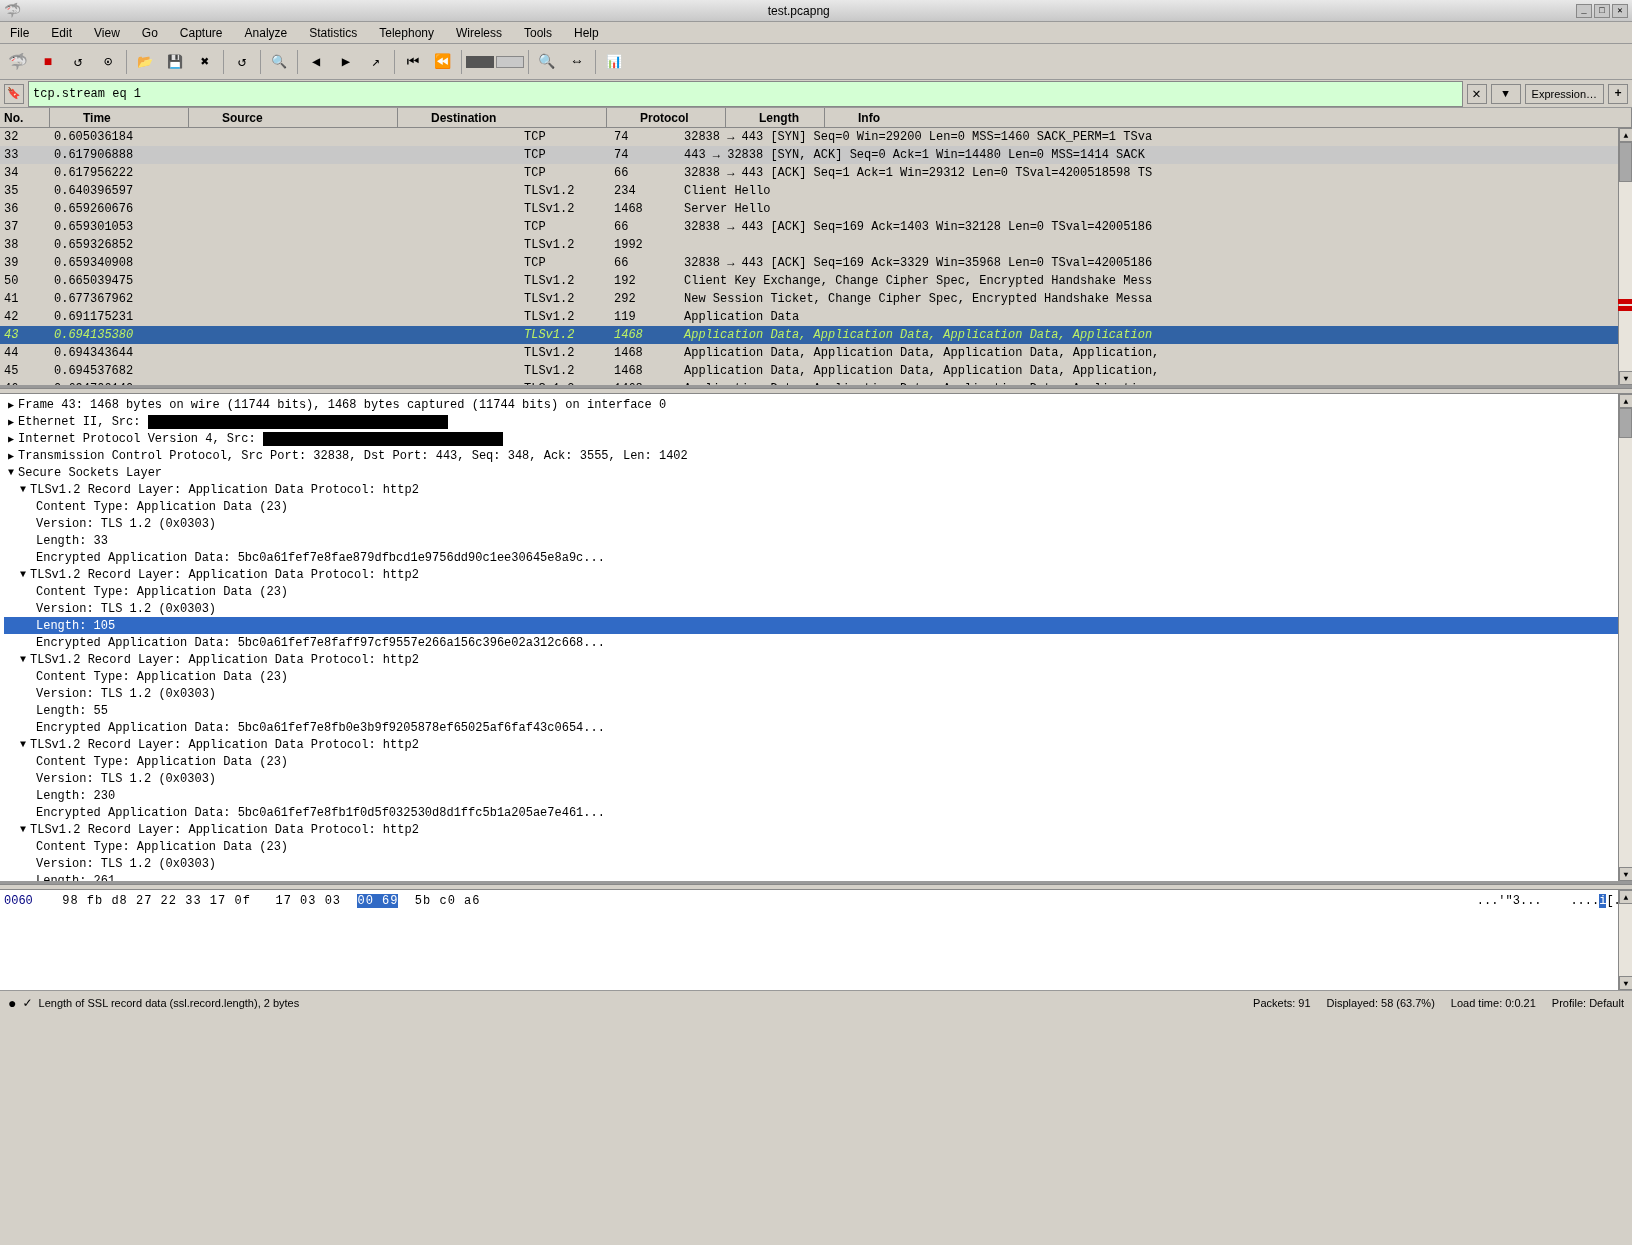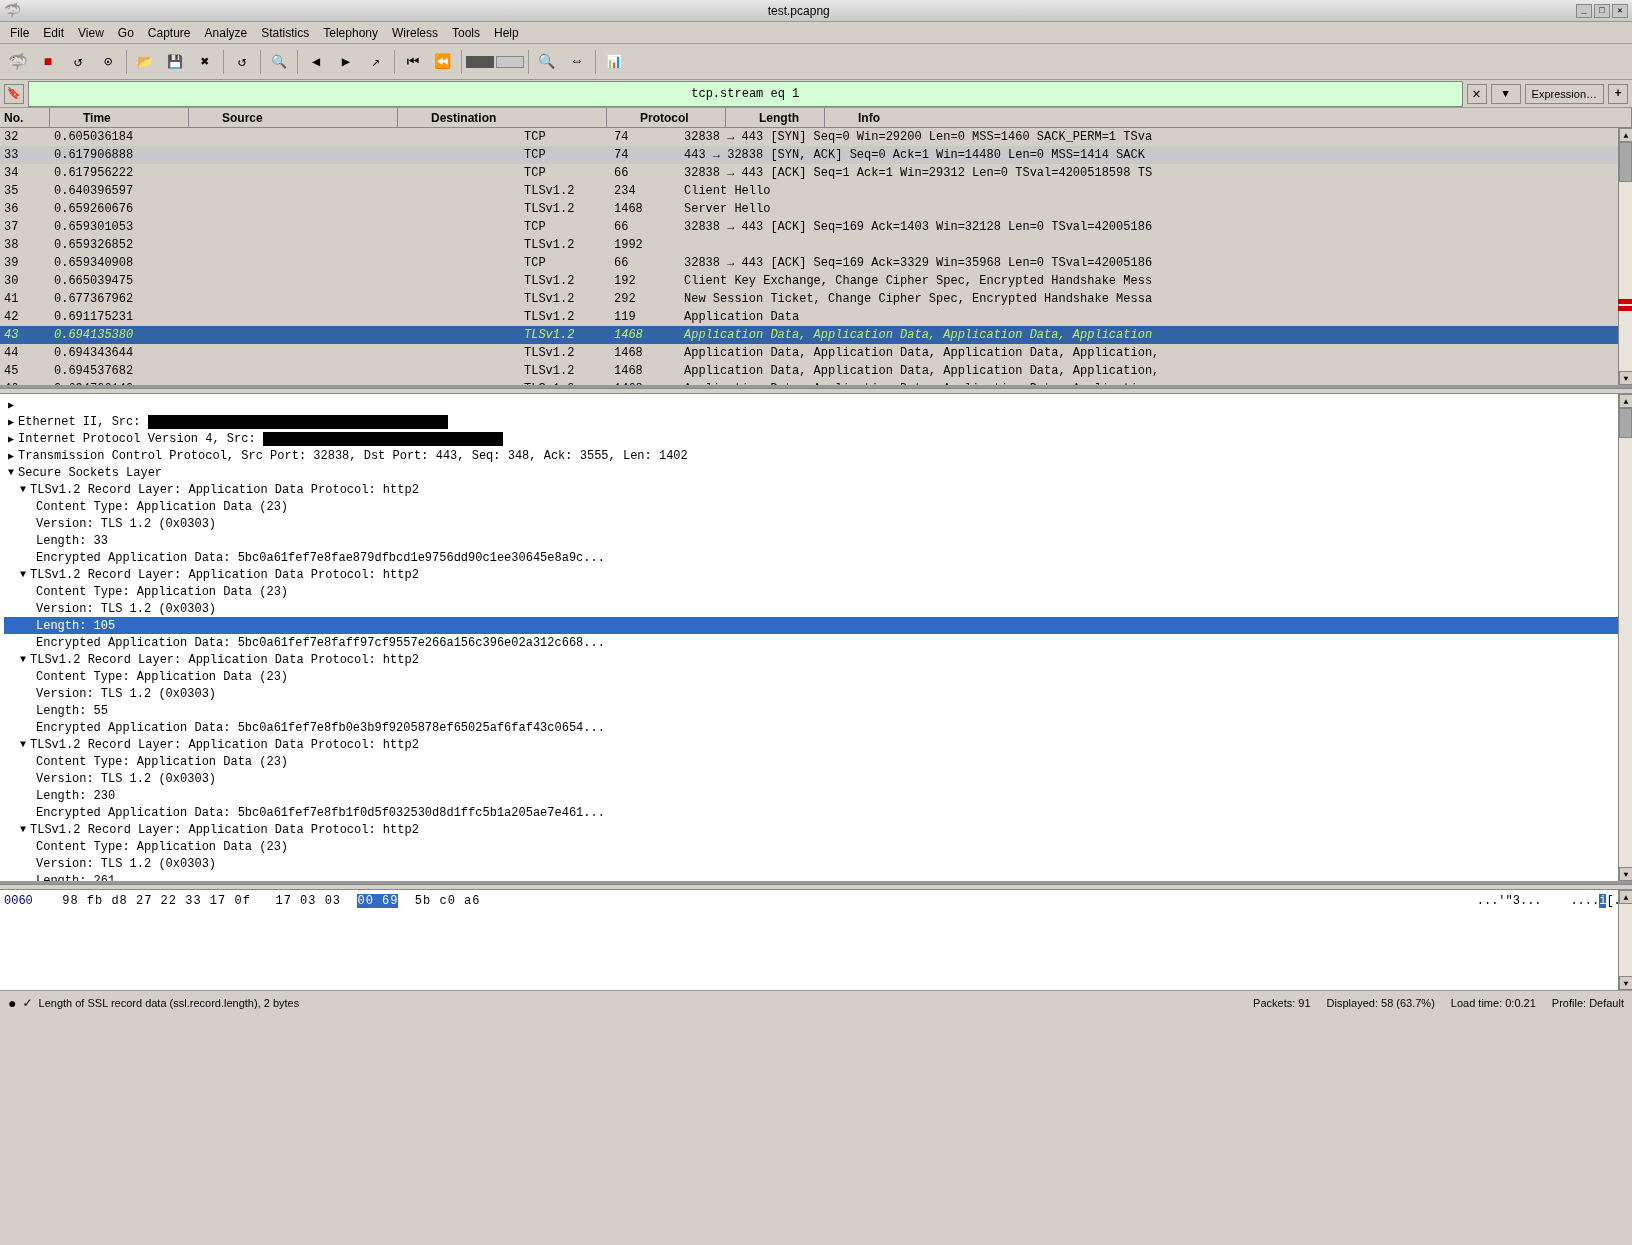--- a/index.html
+++ b/index.html
@@ -39,21 +39,21 @@
       cursor: pointer;
     }
 
     
     #menu-bar {
       background: #d4d0c8;
       height: 22px;
       display: flex;
       align-items: center;
       padding: 0 4px;
-      gap: 2px;
+      gap: 10px;
       border-bottom: 1px solid #999;
       font-family: Arial, sans-serif;
       font-size: 12px;
     }
     .menu-item {
       padding: 2px 6px;
       cursor: pointer;
     }
 
     
@@ -95,21 +95,20 @@
       border-bottom: 1px solid #999;
     }
     #filter-input {
       flex: 1;
       height: 20px;
       background: #d4ffd4;
       border: 1px solid #888;
       padding: 12px 4px;
       font-family: 'Courier New', monospace;
       font-size: 12px;
-      text-align: center;
     }
     .filter-btn {
       width: 20px;
       height: 20px;
       background: #d4d0c8;
       border: 1px solid #888;
       display: flex;
       align-items: center;
       justify-content: center;
       cursor: pointer;
@@ -427,21 +426,21 @@
       <div class="pkt-row">
         <div>39</div>
         <div>0.659340908</div>
         <div></div>
         <div></div>
         <div>TCP</div>
         <div>66</div>
         <div>32838 → 443 [ACK] Seq=169 Ack=3329 Win=35968 Len=0 TSval=42005186</div>
       </div>
       <div class="pkt-row">
-        <div>30</div>
+        <div>50</div>
         <div>0.665039475</div>
         <div></div>
         <div></div>
         <div>TLSv1.2</div>
         <div>192</div>
         <div>Client Key Exchange, Change Cipher Spec, Encrypted Handshake Mess</div>
       </div>
       <div class="pkt-row">
         <div>41</div>
         <div>0.677367962</div>
@@ -512,20 +511,21 @@
   </div>
 </div>
 
 <div class="hpane-sep"></div>
 
 <div id="packet-detail" style="height:490px;overflow:hidden;position:relative;background:white;">
   <div class="detail-scroll">
 
     <div class="detail-row">
       <span class="tree-icon">▶</span>
+      <span>Frame 43: 1468 bytes on wire (11744 bits), 1468 bytes captured (11744 bits) on interface 0</span>
     </div>
 
     <div class="detail-row">
       <span class="tree-icon">▶</span>
       <span>Ethernet II, Src: <span style="background:#000;color:#000;display:inline-block;width:300px;">&nbsp;&nbsp;&nbsp;&nbsp;&nbsp;&nbsp;&nbsp;&nbsp;&nbsp;&nbsp;&nbsp;&nbsp;&nbsp;&nbsp;&nbsp;&nbsp;&nbsp;&nbsp;&nbsp;&nbsp;&nbsp;</span></span>
     </div>
 
     <div class="detail-row">
       <span class="tree-icon">▶</span>
       <span>Internet Protocol Version 4, Src: <span style="background:#000;color:#000;display:inline-block;width:240px;">&nbsp;&nbsp;&nbsp;&nbsp;&nbsp;&nbsp;&nbsp;&nbsp;&nbsp;&nbsp;&nbsp;&nbsp;&nbsp;&nbsp;&nbsp;&nbsp;</span></span>

